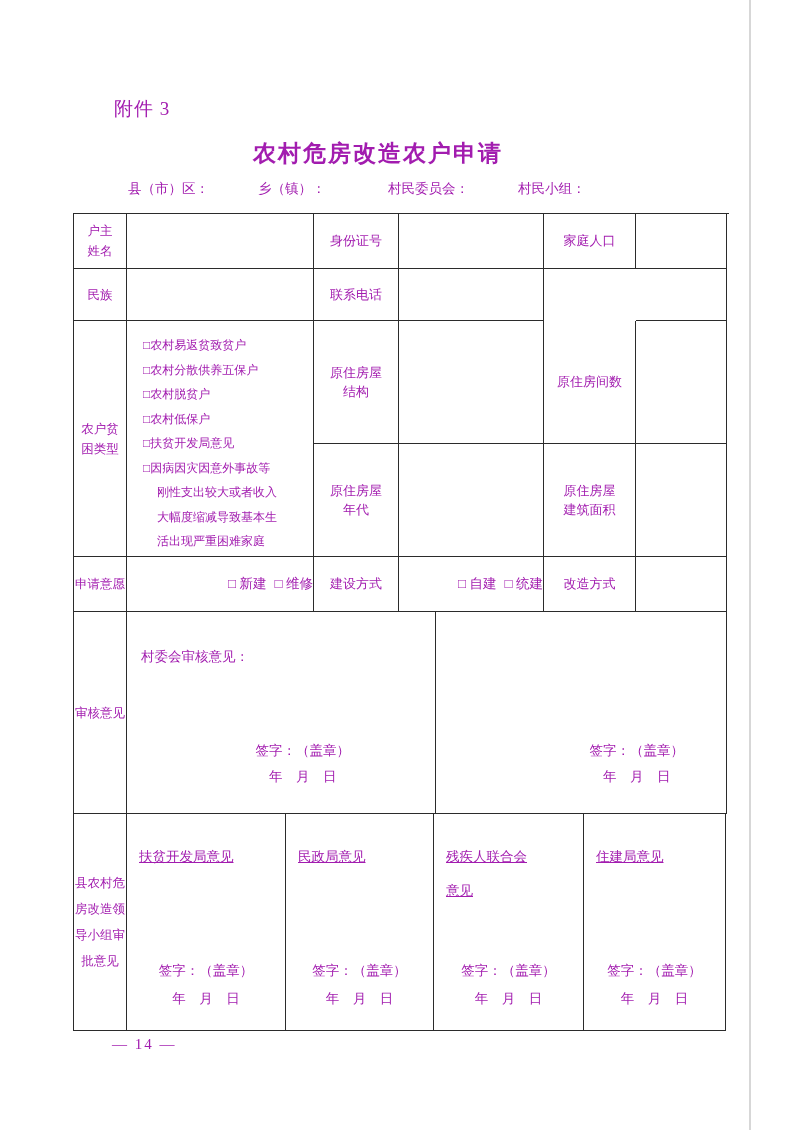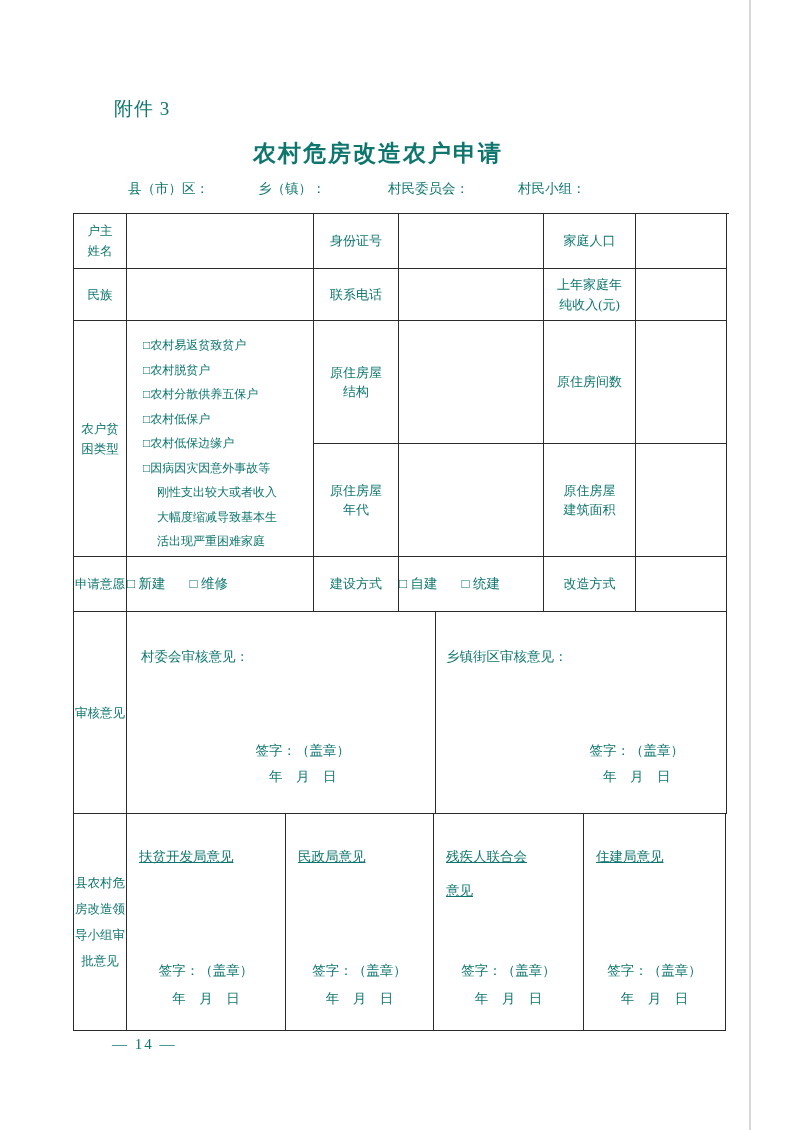--- a/index.html
+++ b/index.html
@@ -2,21 +2,21 @@
 <html><head>
 <meta charset="utf-8">
 <style>
   * { box-sizing: border-box; margin: 0; padding: 0; }
   html,body { background: #ffffff; }
   .page {
     position: relative;
     width: 756px; height: 1130px;
     background: #ffffff;
     font-family: "Liberation Serif", "DejaVu Serif", serif;
-    color: #0f766e;
+    color: #a21caf;
     overflow: hidden;
   }
   .scan-edge {
     position: absolute; right: 5px; top: 0; bottom: 0;
     width: 2px; background: #d7d7d7;
   }
   .attachment {
     position: absolute; left: 114px; top: 96px;
     font-size: 19px; letter-spacing: 1px;
   }
@@ -48,22 +48,22 @@
   }
   .lab {
     display: flex; align-items: center; justify-content: center;
     text-align: center; font-size: 13px; line-height: 1.5;
     white-space: pre-line;
   }
   .c1lab { font-size: 12.5px; padding: 0 1px; line-height: 1.6; }
   .chkcell { padding: 12px 4px 0 16px; font-size: 12px; }
   .chk-item { line-height: 24.5px; padding-left: 14px; text-indent: -14px; white-space: pre-line; }
   .optcell {
-    display: flex; align-items: center; justify-content: flex-start;
-    gap: 24px; font-size: 13.5px;
+    display: flex; align-items: center; justify-content: flex-end;
+    gap: 8px; font-size: 13.5px;
   }
   .review-head { font-size: 13.5px; }
   .village-head { padding: 36px 0 0 14px; }
   .township-head { padding: 36px 0 0 10px; }
   .sig-block { position: absolute; text-align: center; font-size: 13.5px; }
   .sig-b { top: 130px; }
   .sig-village { right: 85px; }
   .sig-township { right: 42px; }
   .sig-date { margin-top: 8px; }
   .dept-label { padding: 26px 6px 0 12px; font-size: 13.5px; line-height: 34px; white-space: pre-line; text-decoration: underline; }
@@ -99,32 +99,30 @@
       <div class="cell" style="grid-area:1/2"></div>
       <div class="cell lab" style="grid-area:1/3">身份证号</div>
       <div class="cell" style="grid-area:1/4"></div>
       <div class="cell lab" style="grid-area:1/5">家庭人口</div>
       <div class="cell" style="grid-area:1/6"></div>
 
       <div class="cell lab c1lab" style="grid-area:2/1">民族</div>
       <div class="cell" style="grid-area:2/2"></div>
       <div class="cell lab" style="grid-area:2/3">联系电话</div>
       <div class="cell" style="grid-area:2/4"></div>
-      <div class="cell lab" style="grid-area:2/5">上年家庭年
-纯收入(元)</div>
       <div class="cell" style="grid-area:2/6"></div>
 
       <div class="cell lab c1lab" style="grid-area:3/1/span 2">农户贫
 困类型</div>
       <div class="cell chkcell" style="grid-area:3/2/span 2">
         <div class="chk-item">□农村易返贫致贫户</div>
+        <div class="chk-item">□农村分散供养五保户</div>
         <div class="chk-item">□农村脱贫户</div>
-        <div class="chk-item">□农村分散供养五保户</div>
         <div class="chk-item">□农村低保户</div>
-        <div class="chk-item">□农村低保边缘户</div>
+        <div class="chk-item">□扶贫开发局意见</div>
         <div class="chk-item">□因病因灾因意外事故等
 刚性支出较大或者收入
 大幅度缩减导致基本生
 活出现严重困难家庭</div>
       </div>
       <div class="cell lab" style="grid-area:3/3">原住房屋
 结构</div>
       <div class="cell" style="grid-area:3/4"></div>
       <div class="cell lab" style="grid-area:3/5">原住房间数</div>
       <div class="cell" style="grid-area:3/6"></div>
@@ -153,21 +151,20 @@
     <div class="grid sec-b">
       <div class="cell lab c1lab">审核意见</div>
       <div class="cell">
         <div class="review-head village-head">村委会审核意见：</div>
         <div class="sig-block sig-b sig-village">
           <div>签字：（盖章）</div>
           <div class="sig-date">年　月　日</div>
         </div>
       </div>
       <div class="cell">
-        <div class="review-head township-head">乡镇街区审核意见：</div>
         <div class="sig-block sig-b sig-township">
           <div>签字：（盖章）</div>
           <div class="sig-date">年　月　日</div>
         </div>
       </div>
     </div>
 
     <div class="grid sec-c">
       <div class="cell lab c1lab approval-lab">县农村危
 房改造领

